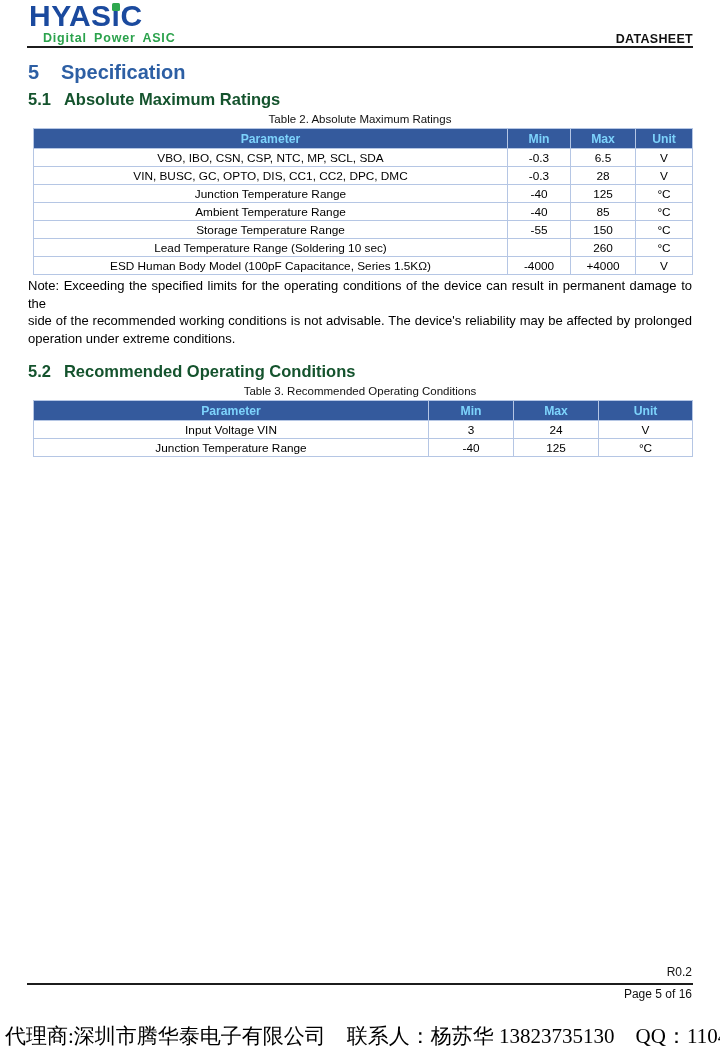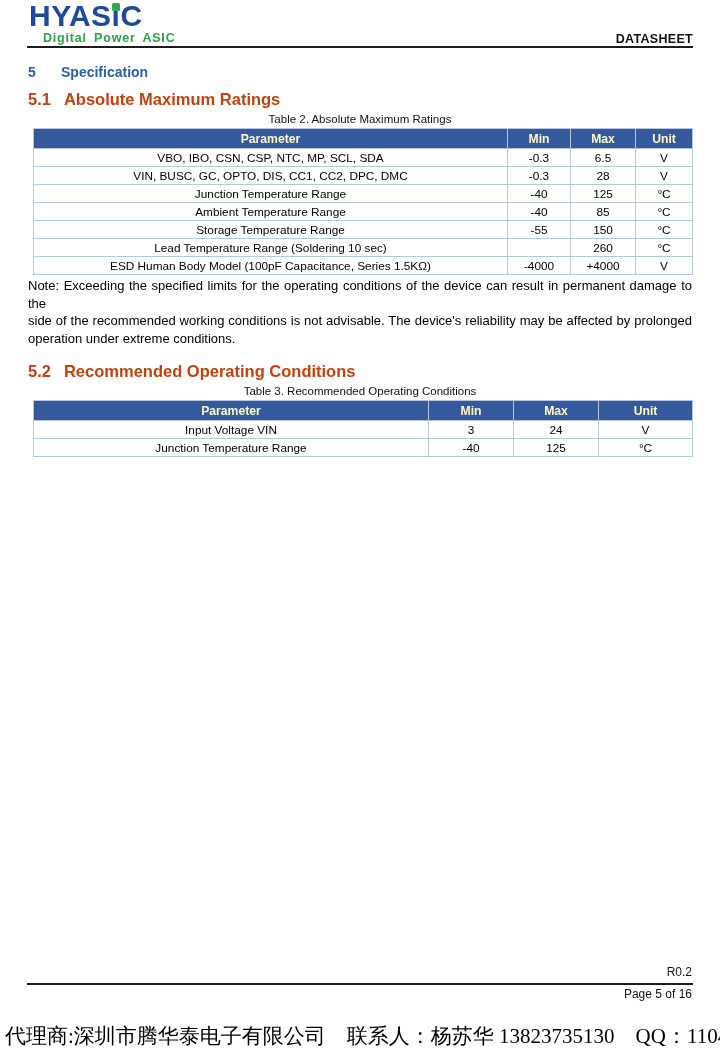--- a/index.html
+++ b/index.html
@@ -68,27 +68,27 @@
   
   .main {
     position: absolute;
     top: 55px;
     left: 28px;
     width: 664px;
   }
   .h-sec {
     color: #2d5fa4;
     font-weight: 700;
-    font-size: 14px;
+    font-size: 20px;
     line-height: 22px;
     margin: 6px 0 2px 0;
   }
   .h-sec .sec-num { display: inline-block; min-width: 17px; margin-right: 16px; }
   .h-sub {
-    color: #c2410c;
+    color: #14532d;
     font-weight: 700;
     font-size: 16.5px;
     line-height: 21px;
     margin: 6px 0 2px 0;
   }
   .h-sub .sec-num { display: inline-block; margin-right: 13px; }
   .tbl-caption {
     text-align: center;
     font-size: 11.5px;
     font-weight: 500;
@@ -97,21 +97,21 @@
     color: #111;
   }
   table.spec {
     border-collapse: collapse;
     width: 659px;
     margin-left: 5px;
     table-layout: fixed;
   }
   table.spec th {
     background: #345a9d;
-    color: #fef9c3;
+    color: #7dd3fc;
     font-weight: 700;
     font-size: 12.2px;
     height: 20px;
     border: 1px solid #b5c6e4;
     padding: 0 2px;
     text-align: center;
   }
   table.spec td {
     font-size: 11.8px;
     height: 18px;

